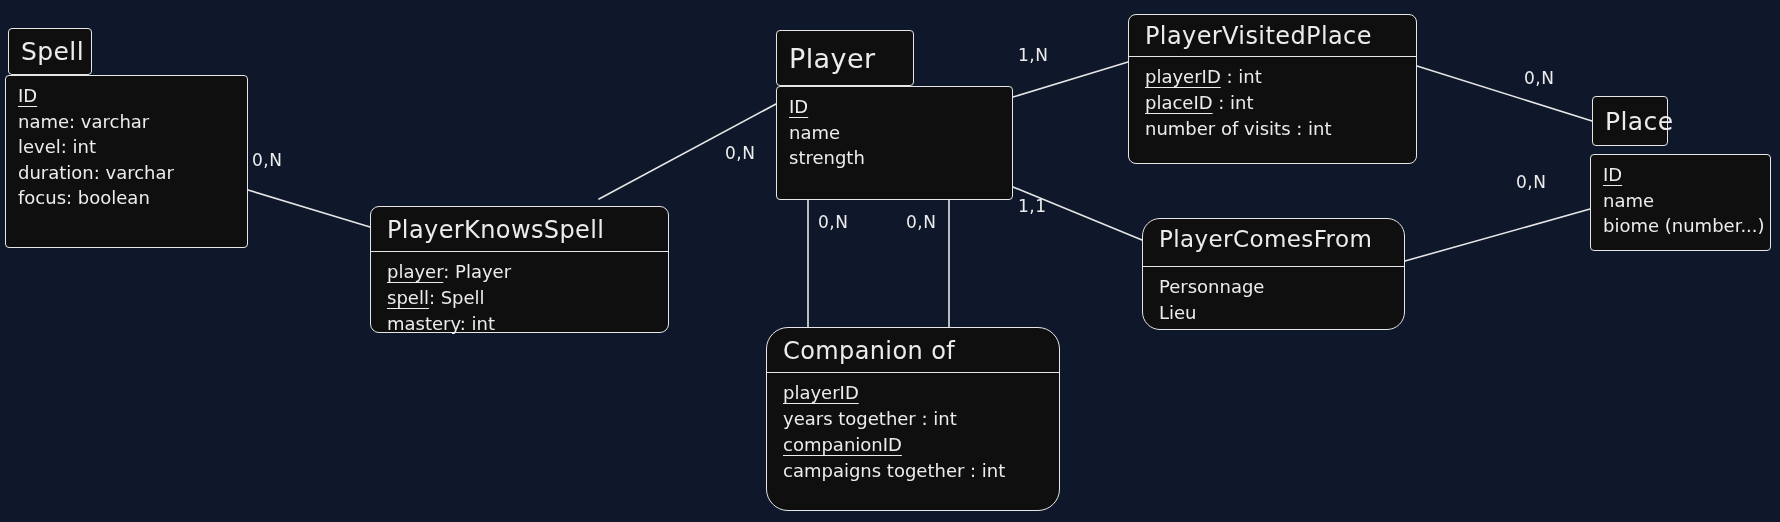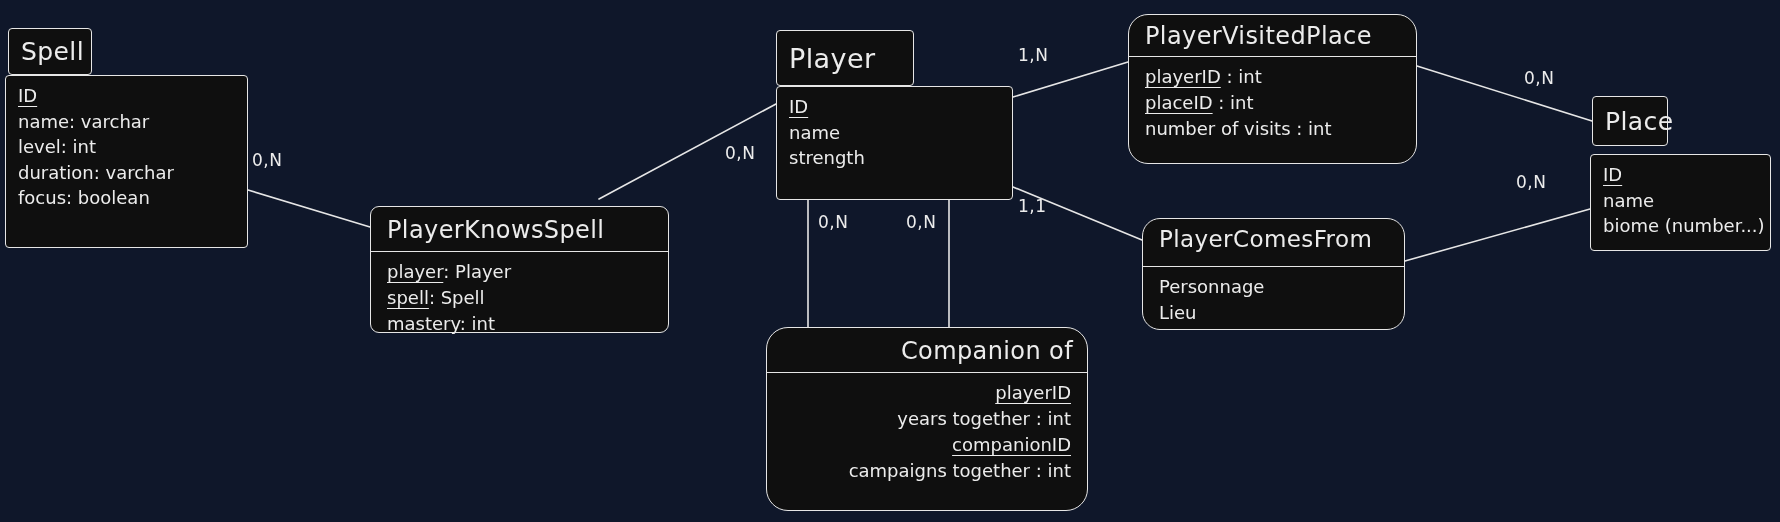--- a/index.html
+++ b/index.html
@@ -97,21 +97,21 @@
     <span>Player</span>
   </div>
   <div class="ebox" style="left:776px; top:86px; width:237px; height:114px;">
     <div class="attrs">
       <div class="attr-row"><span class="u">ID</span><span></span></div>
       <div class="attr-row"><span class="u"></span><span>name</span></div>
       <div class="attr-row"><span class="u"></span><span>strength</span></div>
     </div>
   </div>
 
-  <div class="rbox" style="left:1128px; top:14px; width:289px; height:150px; border-radius:20px;">
+  <div class="rbox" style="left:1128px; top:14px; width:289px; height:150px; border-radius:8px;">
     <div class="rtitle" style="padding-top:7px; padding-bottom:6px;">PlayerVisitedPlace</div>
     <div class="attrs">
       <div class="attr-row"><span class="u">playerID</span><span> : int</span></div>
       <div class="attr-row"><span class="u">placeID</span><span> : int</span></div>
       <div class="attr-row"><span class="u"></span><span>number of visits : int</span></div>
     </div>
   </div>
 
   <div class="rbox" style="left:1142px; top:218px; width:263px; height:112px; border-radius:18px;">
     <div class="rtitle" style="font-size:23px; padding-top:7px; padding-bottom:14px;">PlayerComesFrom</div>
@@ -125,21 +125,21 @@
     <span>Place</span>
   </div>
   <div class="ebox" style="left:1590px; top:154px; width:181px; height:97px;">
     <div class="attrs">
       <div class="attr-row"><span class="u">ID</span><span></span></div>
       <div class="attr-row"><span class="u"></span><span>name</span></div>
       <div class="attr-row"><span class="u"></span><span>biome (number...)</span></div>
     </div>
   </div>
 
-  <div class="rbox" style="left:766px; top:327px; width:322px; height:184px; border-radius:22px;text-align:right;">
+  <div class="rbox" style="left:766px; top:327px; width:294px; height:184px; border-radius:22px;">
     <div class="rtitle">Companion of</div>
     <div class="attrs">
       <div class="attr-row"><span class="u">playerID</span><span></span></div>
       <div class="attr-row"><span class="u"></span><span>years together : int</span></div>
       <div class="attr-row"><span class="u">companionID</span><span></span></div>
       <div class="attr-row"><span class="u"></span><span>campaigns together : int</span></div>
     </div>
   </div>
 
   <div class="card" style="left:252px; top:150px;">0,N</div>

